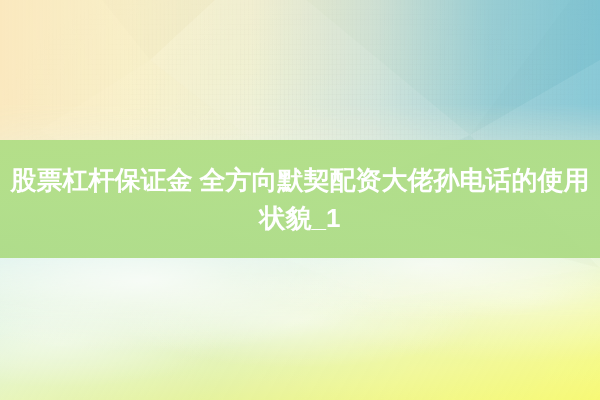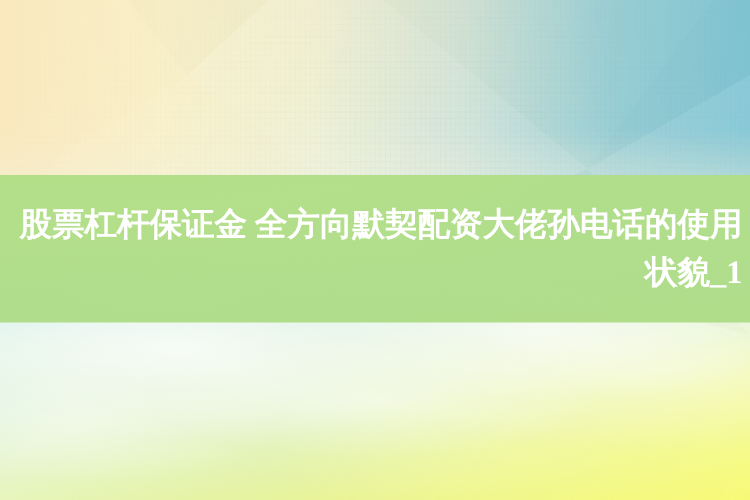--- a/index.html
+++ b/index.html
@@ -115,23 +115,23 @@
     display: flex;
     align-items: center;
     justify-content: center;
     box-sizing: border-box;
     padding: 0 6px;
   }
 
   #banner-title {
     margin: 0;
     width: 100%;
-    text-align: right;
+    text-align: center;
     color: #ffffff;
-    font-family: Liberation Serif, serif;
+    font-family: Liberation Sans, sans-serif;
     font-weight: 700;
     font-size: 26px;
     line-height: 38px;
     letter-spacing: 0px;
     white-space: pre-line;
     text-rendering: optimizeLegibility;
   }
 </style>
 </head>
 <body>

